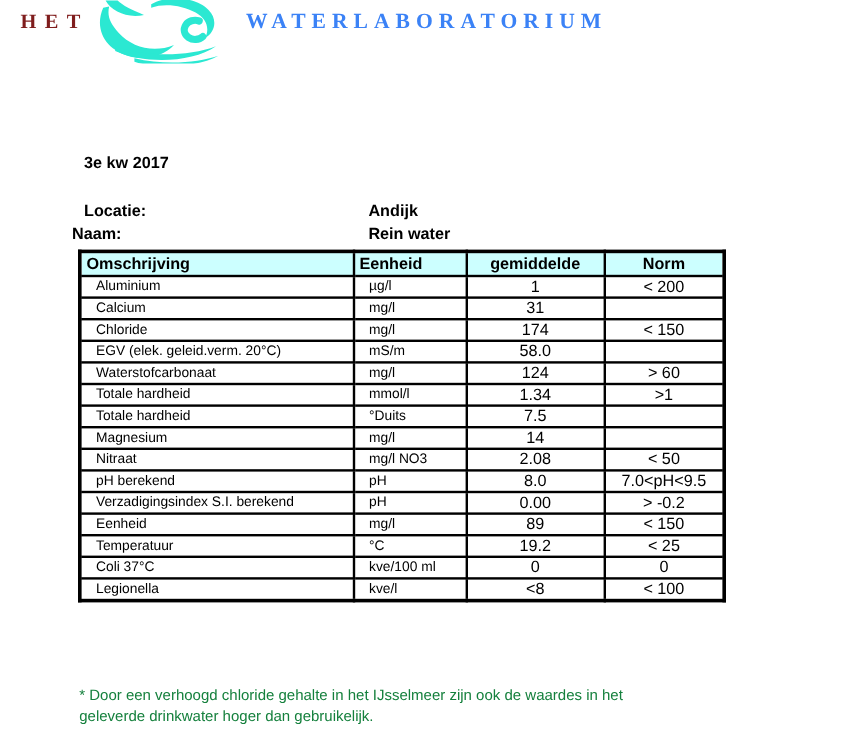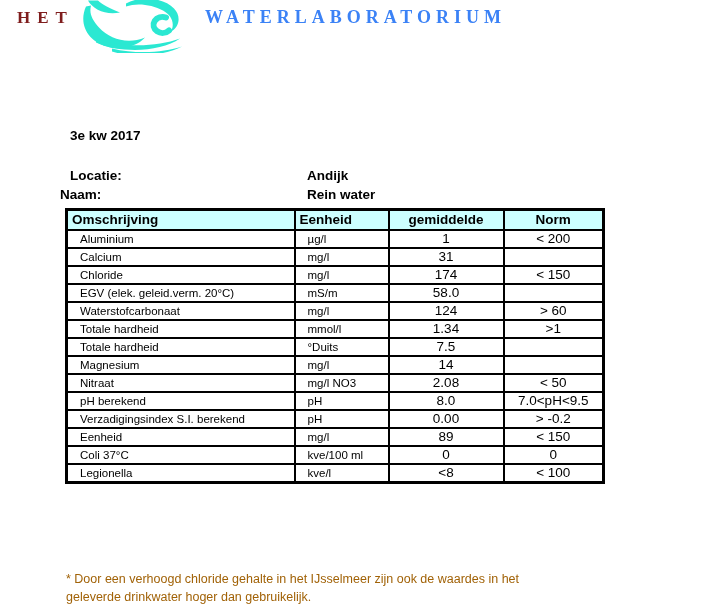--- a/index.html
+++ b/index.html
@@ -70,21 +70,21 @@
     text-align: center;
     vertical-align: top;
     line-height: 16px;
   }
   
   .footnote {
     position: absolute; left: 66px; top: 570px;
     width: 500px;
     font-size: 12.5px;
     line-height: 18px;
-    color: #a16207;
+    color: #15803d;
   }
 </style>
 </head>
 <body>
 
 <div class="page">
 
   <span class="brand-het">HET</span>
   <svg class="brand-logo" viewBox="0 0 125 52" xmlns="http://www.w3.org/2000/svg" aria-hidden="true">
     <g fill="#2be8d2">
@@ -186,20 +186,26 @@
           <td class="c-value">0.00</td>
           <td class="c-value">&gt; -0.2</td>
         </tr>
         <tr>
           <td class="c-label">Eenheid</td>
           <td class="c-label">mg/l</td>
           <td class="c-value">89</td>
           <td class="c-value">&lt; 150</td>
         </tr>
         <tr>
+          <td class="c-label">Temperatuur</td>
+          <td class="c-label">°C</td>
+          <td class="c-value">19.2</td>
+          <td class="c-value">&lt; 25</td>
+        </tr>
+        <tr>
           <td class="c-label">Coli 37°C</td>
           <td class="c-label">kve/100 ml</td>
           <td class="c-value">0</td>
           <td class="c-value">0</td>
         </tr>
         <tr>
           <td class="c-label">Legionella</td>
           <td class="c-label">kve/l</td>
           <td class="c-value">&lt;8</td>
           <td class="c-value">&lt; 100</td>

